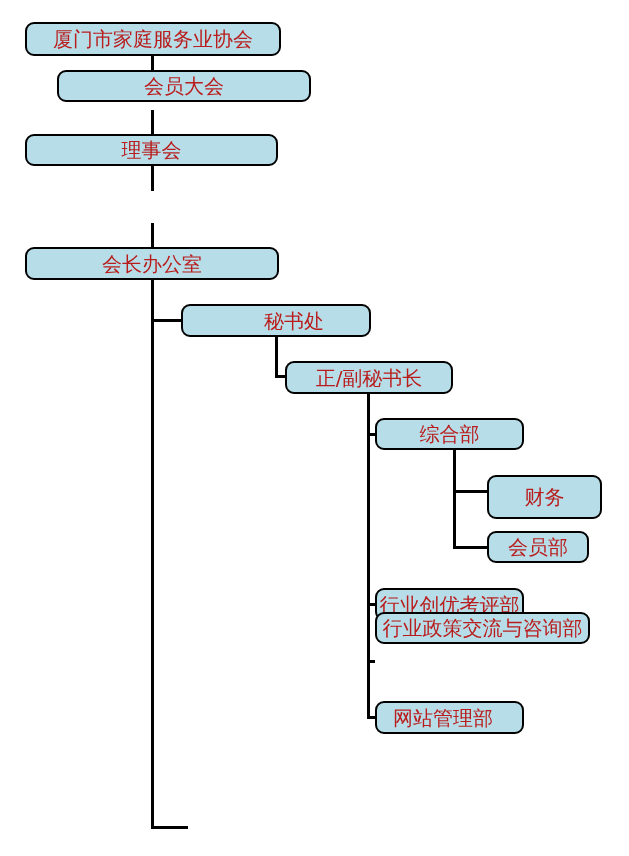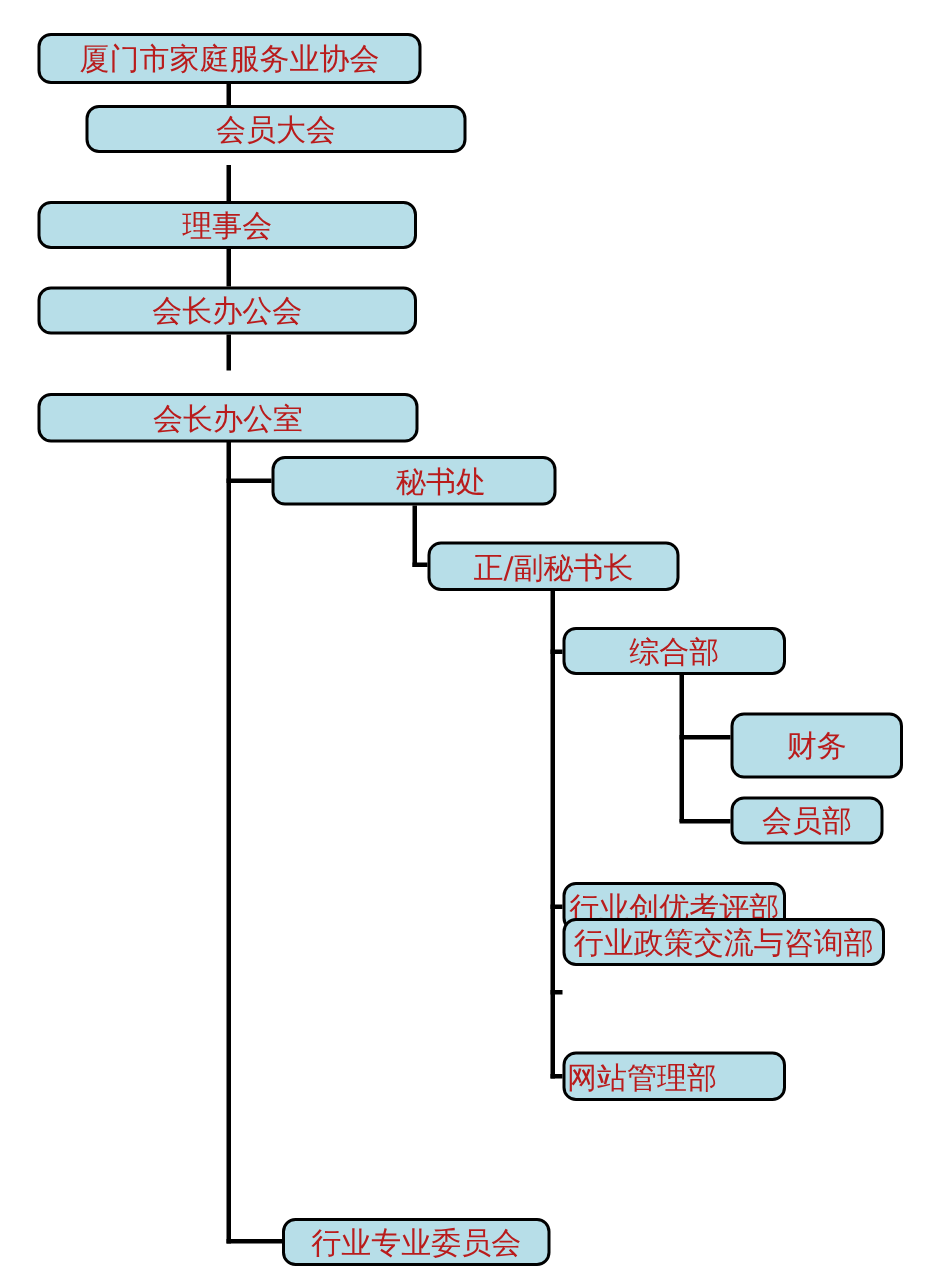--- a/index.html
+++ b/index.html
@@ -19,21 +19,21 @@
     border-radius: 9px;
     box-sizing: border-box;
     display: flex;
     align-items: center;
     justify-content: center;
     font-size: 20px;
     color: #b91c1c;
     white-space: nowrap;
     line-height: 1;
   }
-  .node.align-left { justify-content: flex-start; padding-left: 1px; }
+  .node.align-left { justify-content: flex-start; padding-left: 16px; }
   .line { position: absolute; background: #000000; }
   .line.v { width: 3px; }
   .line.h { height: 3px; }
 </style>
 </head>
 <body>
 
 <div class="canvas">
 
   <div class="line v" style="left:151px; top:56px;  height:22px;"></div>
@@ -63,25 +63,22 @@
 
 
   <div class="node" style="left:25px;  top:70px;  width:254px; height:32px;margin-left:32px;">
     <span>会员大会</span>
   </div>
 
   <div class="node" style="left:25px;  top:134px; width:253px; height:32px;">
     <span>理事会</span>
   </div>
 
-  <div class="node" style="left:25px;  top:191px; width:253px; height:32px;">
-    <span>会长办公会</span>
-  </div>
 
-  <div class="node" style="left:25px;  top:262px; width:254px; height:33px;">
+  <div class="node" style="left:25px;  top:247px; width:254px; height:33px;">
     <span>会长办公室</span>
   </div>
 
   <div class="node" style="left:181px; top:304px; width:190px; height:33px;padding-left:36px;">
     <span>秘书处</span>
   </div>
 
   <div class="node" style="left:285px; top:361px; width:168px; height:33px;">
     <span>正/副秘书长</span>
   </div>
@@ -103,17 +100,14 @@
   </div>
 
   <div class="node" style="left:375px; top:612px; width:215px; height:32px;">
     <span>行业政策交流与咨询部</span>
   </div>
 
   <div class="node align-left" style="left:375px; top:701px; width:149px; height:33px;">
     <span>网站管理部</span>
   </div>
 
-  <div class="node" style="left:188px; top:812px; width:179px; height:32px;">
-    <span>行业专业委员会</span>
-  </div>
 
 </div>
 
 </body></html>

